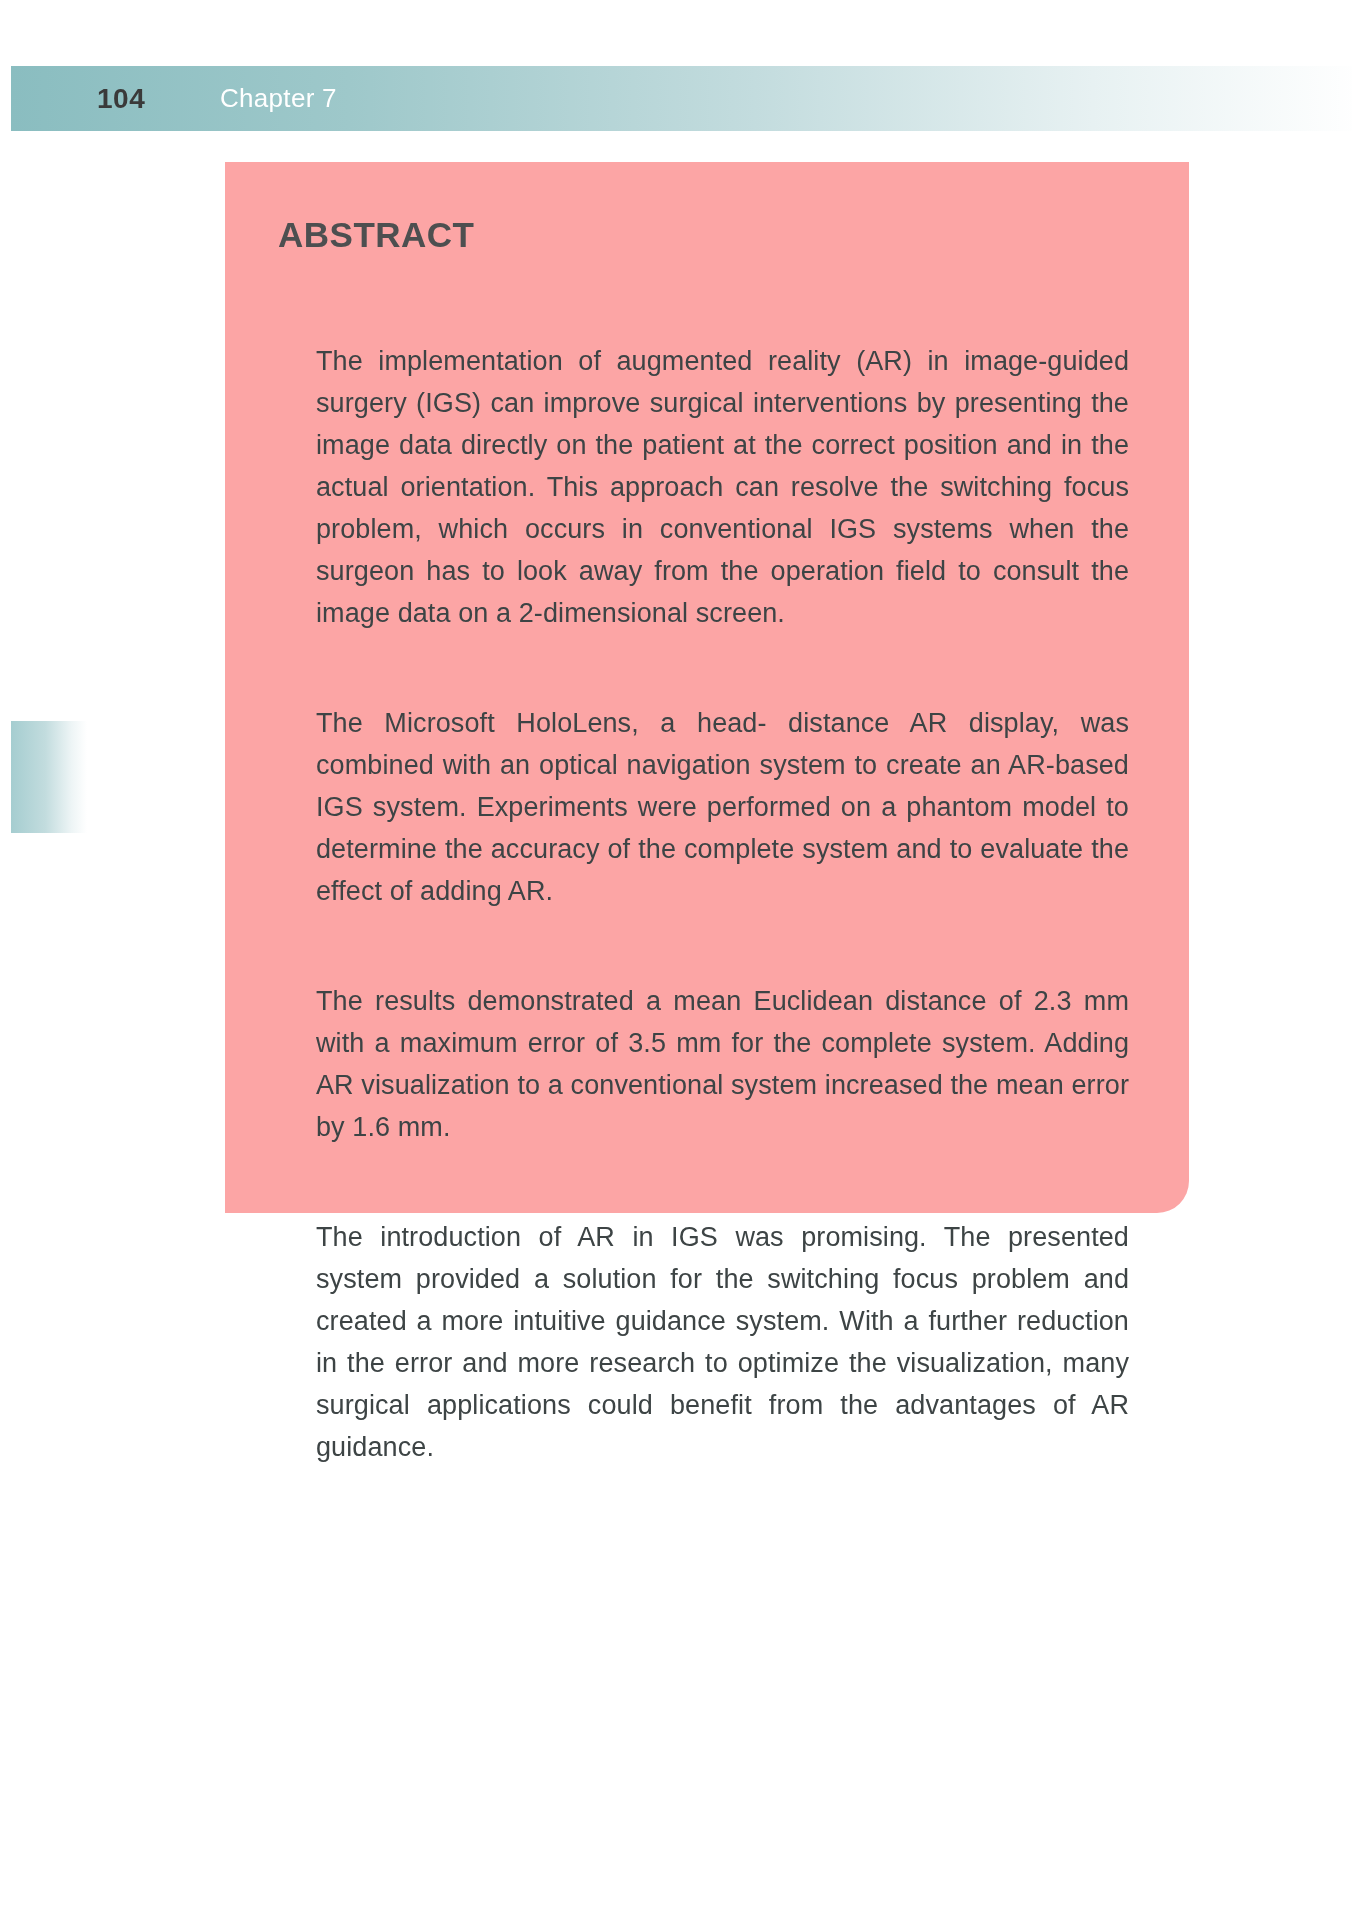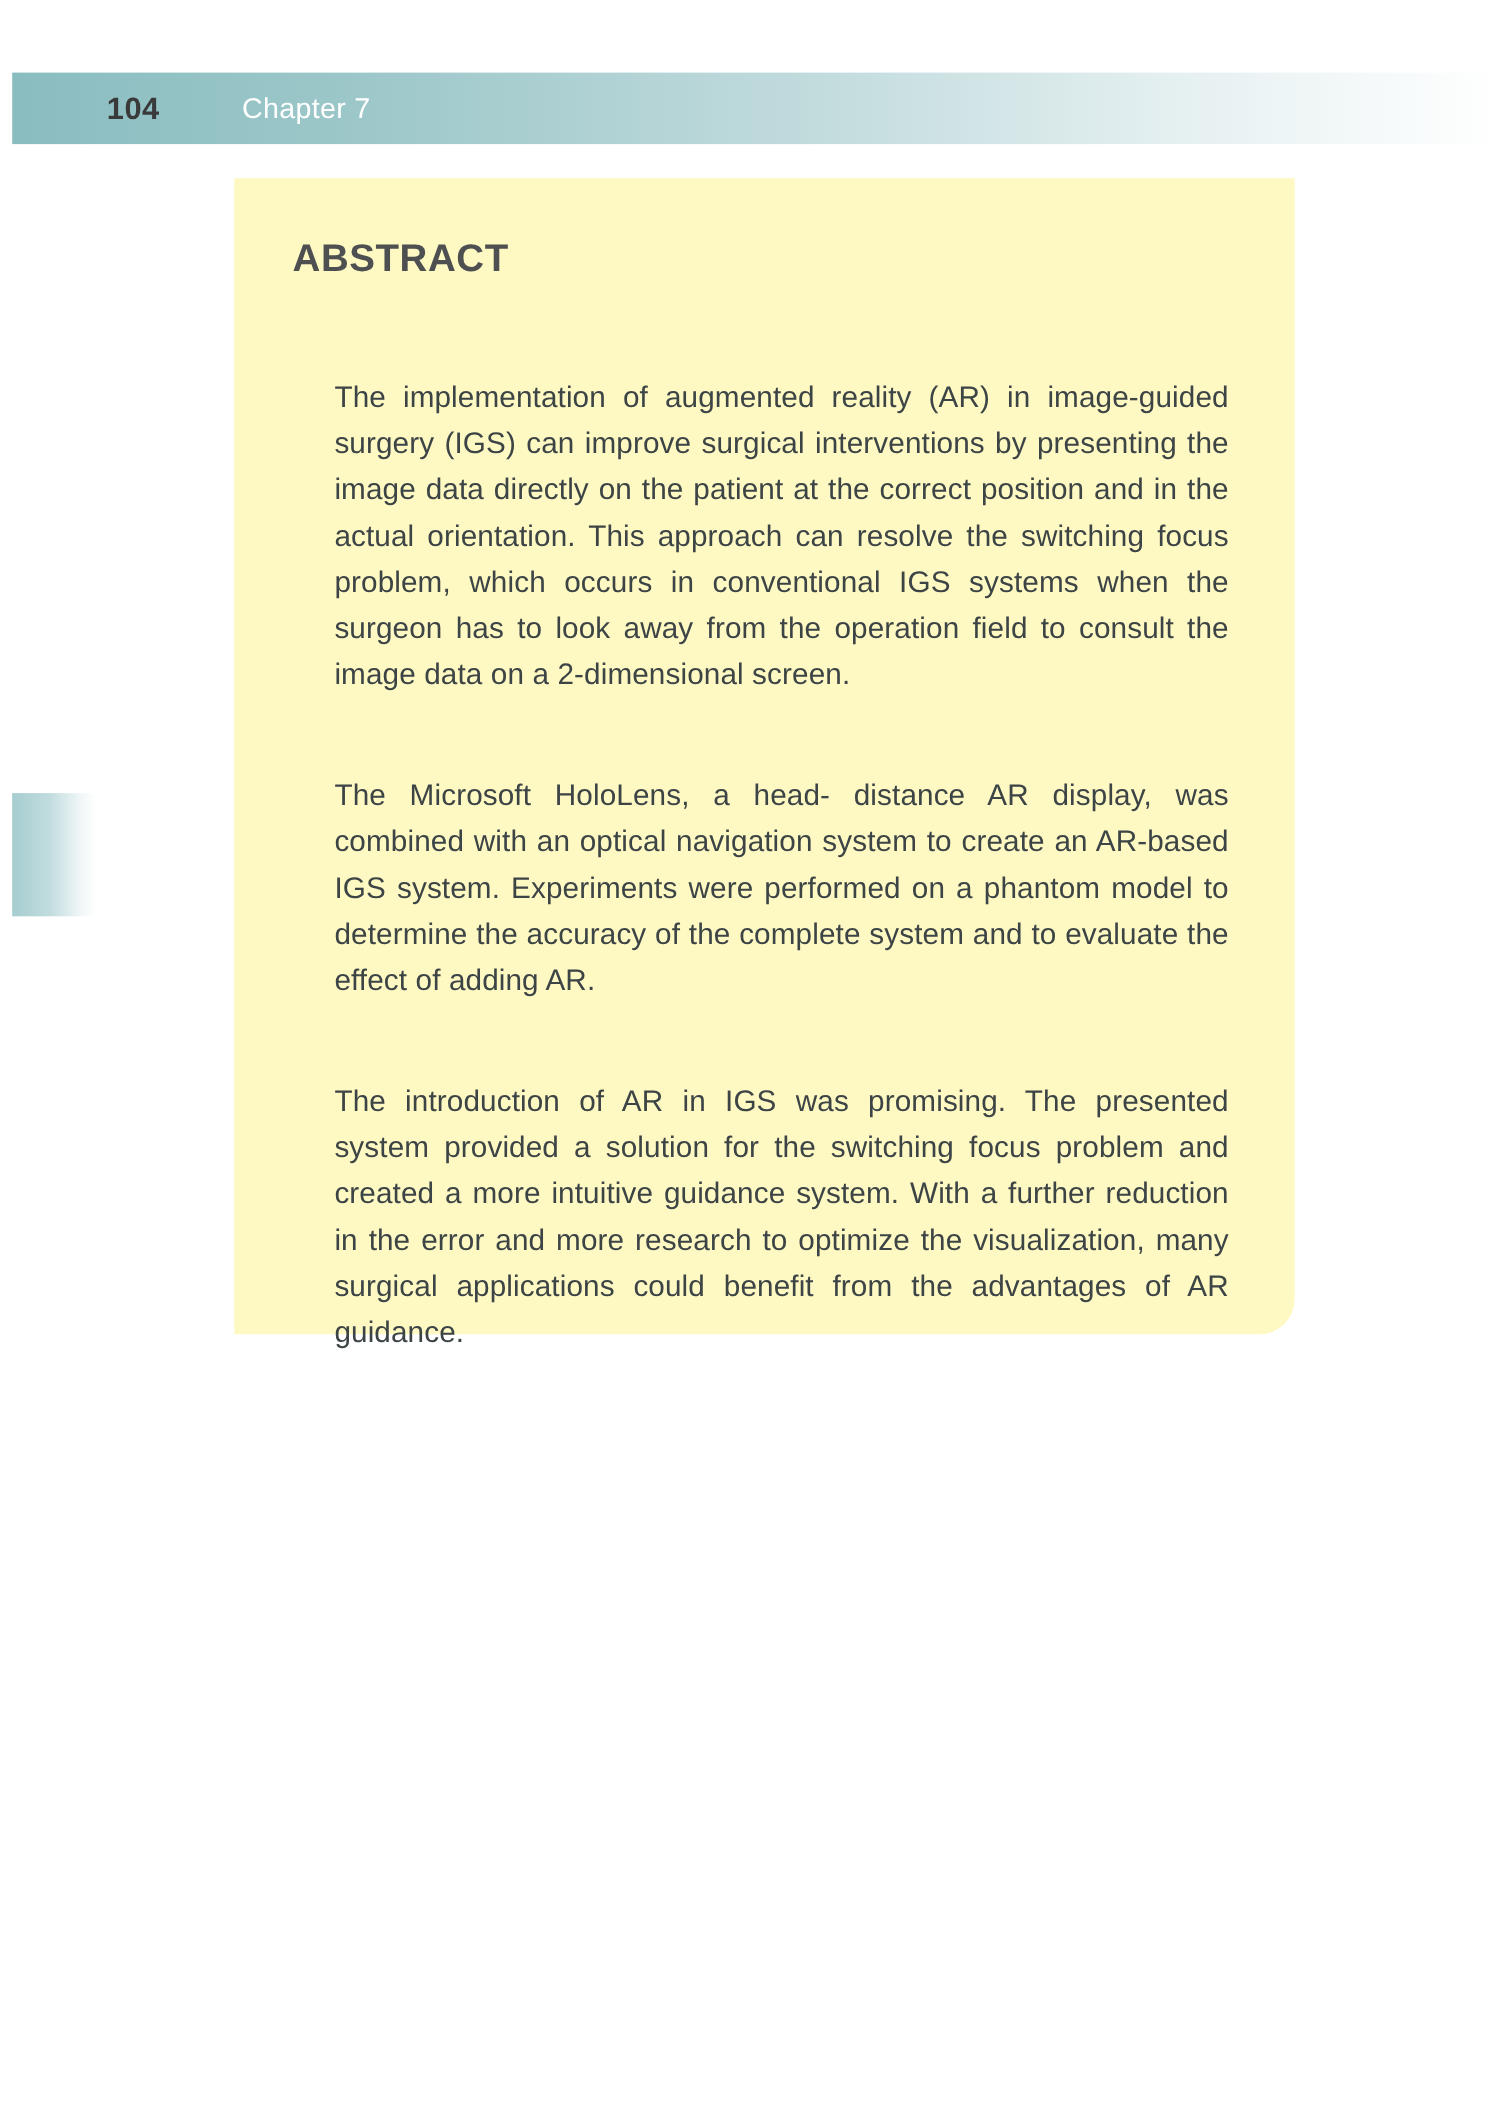--- a/index.html
+++ b/index.html
@@ -37,25 +37,25 @@
     left: 198px;
     font-size: 26px;
     font-weight: 400;
     color: #ffffff;
     letter-spacing: 0.3px;
   }
 
   
   .abstract-panel {
     position: absolute;
-    left: 202px;
+    left: 214px;
     top: 151px;
     width: 964px;
     height: 1051px;
-    background: #fef9c3;
+    background: #fca5a5;
     border-bottom-right-radius: 32px;
     padding: 42px 38px 30px 25px;
   }
   .abstract-heading {
     font-size: 35px;
     font-weight: 700;
     color: #4d4f50;
     letter-spacing: 0.5px;
     margin-left: 17px;
     margin-bottom: 52px;
@@ -88,17 +88,18 @@
 <div class="header-band">
   <span class="page-number">104</span>
   <span class="chapter-title">Chapter 7</span>
 </div>
 
 <div class="abstract-panel">
   <div class="abstract-heading">ABSTRACT</div>
   <div class="abstract-body">
     <p>The implementation of augmented reality (AR) in image-guided surgery (IGS) can improve surgical interventions by presenting the image data directly on the patient at the correct position and in the actual orientation. This approach can resolve the switching focus problem, which occurs in conventional IGS systems when the surgeon has to look away from the operation field to consult the image data on a 2-dimensional screen.</p>
     <p>The Microsoft HoloLens, a head- distance AR display, was combined with an optical navigation system to create an AR-based IGS system. Experiments were performed on a phantom model to determine the accuracy of the complete system and to evaluate the effect of adding AR.</p>
+    <p>The results demonstrated a mean Euclidean distance of 2.3 mm with a maximum error of 3.5 mm for the complete system. Adding AR visualization to a conventional system increased the mean error by 1.6 mm.</p>
     <p>The introduction of AR in IGS was promising. The presented system provided a solution for the switching focus problem and created a more intuitive guidance system. With a further reduction in the error and more research to optimize the visualization, many surgical applications could benefit from the advantages of AR guidance.</p>
   </div>
 </div>
 
 <div class="chapter-tab"></div>
 
 </body></html>

